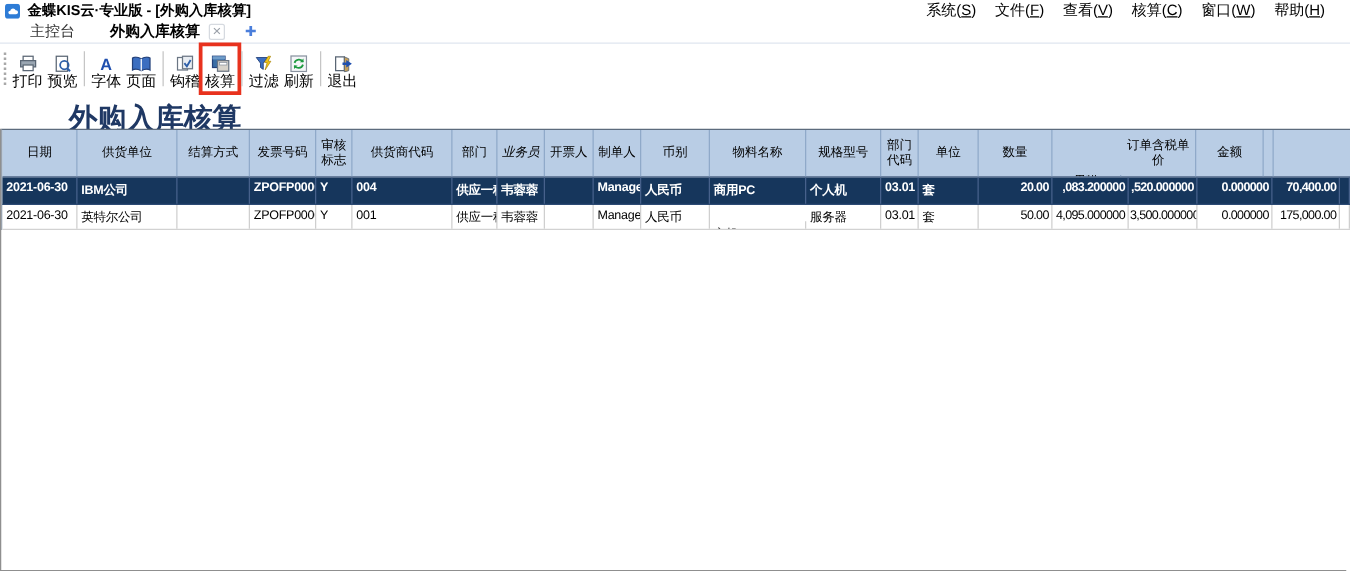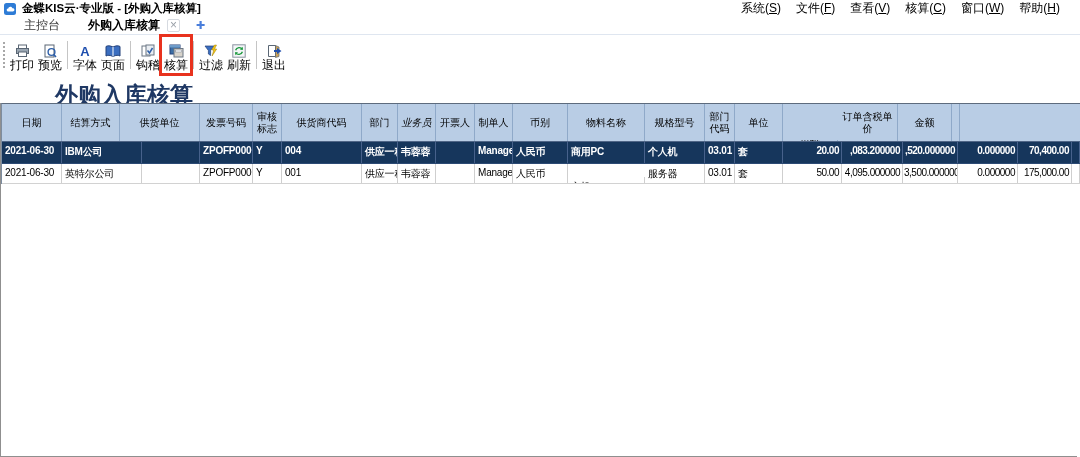--- a/index.html
+++ b/index.html
@@ -188,34 +188,35 @@
       </span>
       <span class="tb-label">退出</span>
     </div>
   </div>
 
   <h1 class="page-title">外购入库核算</h1>
 
   <div class="grid">
     <div class="grid-header">
         <div class="hcell" style="flex: 0 0 60px; width: 60px;">日期</div>
+        <div class="hcell" style="flex: 0 0 80px; width: 80px;">供货单位</div>
         <div class="hcell" style="flex: 0 0 58px; width: 58px;">结算方式</div>
-        <div class="hcell" style="flex: 0 0 80px; width: 80px;">供货单位</div>
         <div class="hcell" style="flex: 0 0 53px; width: 53px;">发票号码</div>
         <div class="hcell" style="flex: 0 0 29px; width: 29px;">审核标志</div>
         <div class="hcell" style="flex: 0 0 80px; width: 80px;">供货商代码</div>
         <div class="hcell" style="flex: 0 0 36px; width: 36px;">部门</div>
         <div class="hcell" style="flex: 0 0 38px; width: 38px; font-style: italic;">业务员</div>
         <div class="hcell" style="flex: 0 0 39px; width: 39px;">开票人</div>
         <div class="hcell" style="flex: 0 0 38px; width: 38px;">制单人</div>
         <div class="hcell" style="flex: 0 0 55px; width: 55px;">币别</div>
         <div class="hcell" style="flex: 0 0 77px; width: 77px;">物料名称</div>
         <div class="hcell" style="flex: 0 0 60px; width: 60px;">规格型号</div>
         <div class="hcell" style="flex: 0 0 30px; width: 30px;">部门代码</div>
         <div class="hcell" style="flex: 0 0 48px; width: 48px;">单位</div>
+        <div class="hcell" style="flex: 0 0 59px; width: 59px;">数量</div>
         <div class="hcell" style="flex: 0 0 55px; width: 55px; margin-top: 36px;">单价</div>
         <div class="hcell" style="flex: 0 0 60px; width: 60px;">订单含税单价</div>
         <div class="hcell" style="flex: 0 0 54px; width: 54px;">金额</div>
         <div class="hcell" style="flex: 0 0 8px; width: 8px;"></div>
       </div>
     <div class="grid-body">
         <div class="grid-row selected">
           <div class="cell" style="flex: 0 0 60px; width: 60px;">2021-06-30</div>
           <div class="cell" style="flex: 0 0 80px; width: 80px;">IBM公司</div>
           <div class="cell" style="flex: 0 0 58px; width: 58px;"></div>

